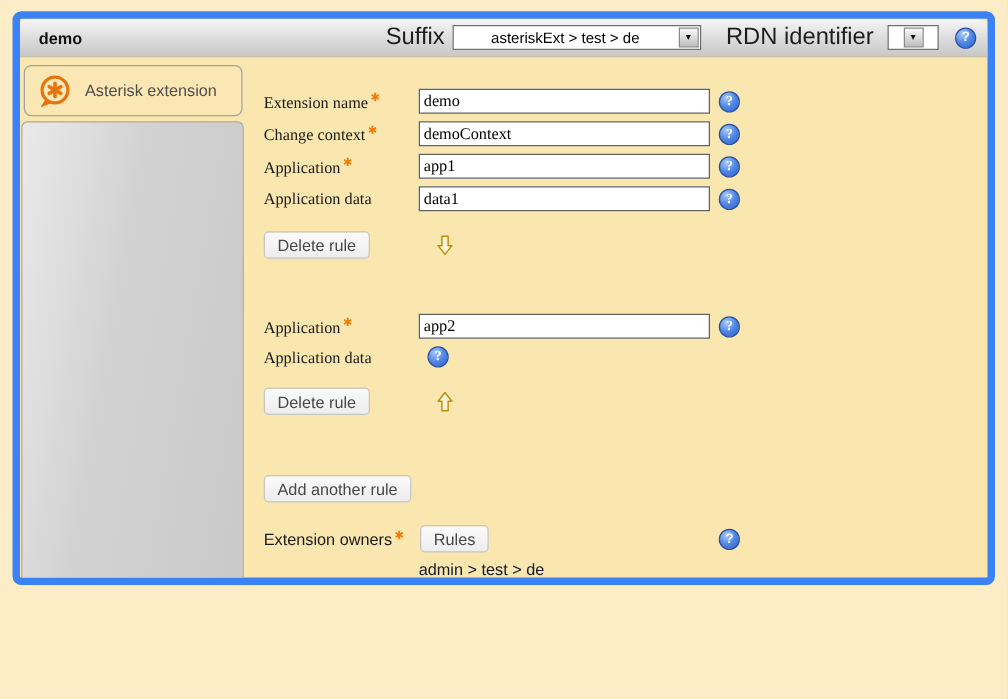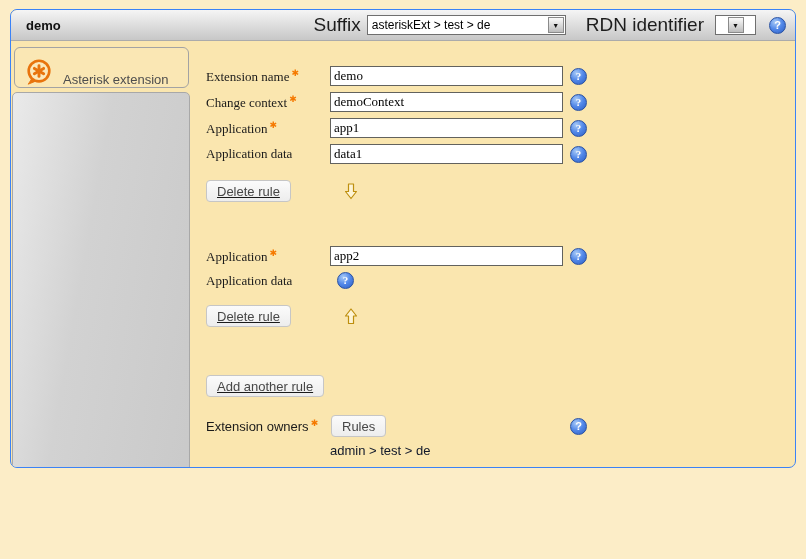--- a/index.html
+++ b/index.html
@@ -7,21 +7,21 @@
     width:806px;height:559px;
     background:#FCEDC7;
     font-family:"Liberation Sans",sans-serif;
     position:relative;
     overflow:hidden;
   }
   .window{
     position:absolute;left:10px;top:9px;
     width:786px;height:459px;
     background:#FAE6AF;
-    border:1px solid #3b82f6;
+    border:6px solid #3b82f6;
     border-radius:7px;
     box-sizing:border-box;
     overflow:hidden;
   }
   
   .titlebar{
     height:31px;
     display:flex;align-items:center;
     background:linear-gradient(#F5F5F5,#C7C7C7);
     border-bottom:1px solid #ABABAB;
@@ -31,21 +31,21 @@
     gap:6px;
   }
   .title{font-weight:bold;font-size:13px;color:#111;}
   .spacer{flex:1;}
   .hdr-label{font-size:19px;color:#1d1d1d;white-space:nowrap;}
   .fake-select{
     display:flex;align-items:center;
     background:#fff;border:1px solid #6F6F6F;
     height:20px;box-sizing:border-box;cursor:default;
   }
-  .fs-value{flex:1;text-align:left;font-size:12px;padding:0 4px;white-space:nowrap;overflow:hidden;color:#000;}
+  .fs-value{flex:1;text-align:center;font-size:12px;padding:0 4px;white-space:nowrap;overflow:hidden;color:#000;}
   .fs-btn{
     width:16px;height:16px;margin:1px;flex:0 0 16px;
     background:linear-gradient(#FAFAFA,#BDBDBD);
     border:1px solid #8A8A8A;box-sizing:border-box;
     display:flex;align-items:center;justify-content:center;
     font-size:7px;color:#111;line-height:1;
   }
   .suffix-select{width:199px;margin-right:14px;}
   .rdn-select{width:41px;margin:0 7px 0 5px;flex-direction:column;}
   .help{
@@ -57,21 +57,21 @@
     box-sizing:border-box;flex:0 0 17px;cursor:pointer;
   }
   
   .layout{display:flex;height:508px;}
   .sidebar{flex:0 0 181px;width:181px;padding:6px 0 0 1px;box-sizing:border-box;}
   .tab{
     width:175px;height:41px;
     margin-left:2px;
     border:1px solid #A3A3A3;border-radius:6px;
     background:#FAE7B4;
-    display:flex;align-items:flex-end;gap:9px;
+    display:flex;align-items:center;gap:9px;
     padding:0 8px 0 9px;box-sizing:border-box;cursor:pointer;
   }
   .tab-label{font-size:13px;color:#4E4E4E;}
   .side-panel{
     width:178px;height:434px;margin-top:4px;
     background:linear-gradient(100deg,#EAEAEA 0%,#D2D2D2 40%,#C9C9C9 100%);
     border:1px solid #A8A8A8;border-radius:5px;
     box-sizing:border-box;
   }
   
@@ -92,21 +92,21 @@
     padding:0 0 5px 3px;box-sizing:border-box;
   }
   .section-title{font-weight:bold;font-size:13px;color:#0d0d0d;}
   .btn{
     background:linear-gradient(#FBFBFB,#EDEDED);
     border:1px solid #C6C6C6;border-radius:4px;
     padding:0 10px;height:22px;box-sizing:border-box;
     font-family:inherit;font-size:13px;color:#474747;
     display:inline-flex;align-items:center;cursor:pointer;
   }
-  .btn-row{display:flex;align-items:center;margin:16px 0 0 0;width:381px;text-decoration:underline;}
+  .btn-row{display:flex;align-items:center;margin:16px 0 0 0;width:381px;}
   .arrow{margin-left:53px;cursor:pointer;display:inline-flex;}
   .gap-between-rules{height:44px;}
   .add-row{margin-top:48px;}
   .owners-row{margin-top:18px;width:381px;display:flex;align-items:center;}
   .owners-row .btn{margin-left:1px;}
   .owners-value{margin:6px 0 3px 124px;font-size:13px;color:#0f172a;}
 </style>
 </head>
 <body>
 

